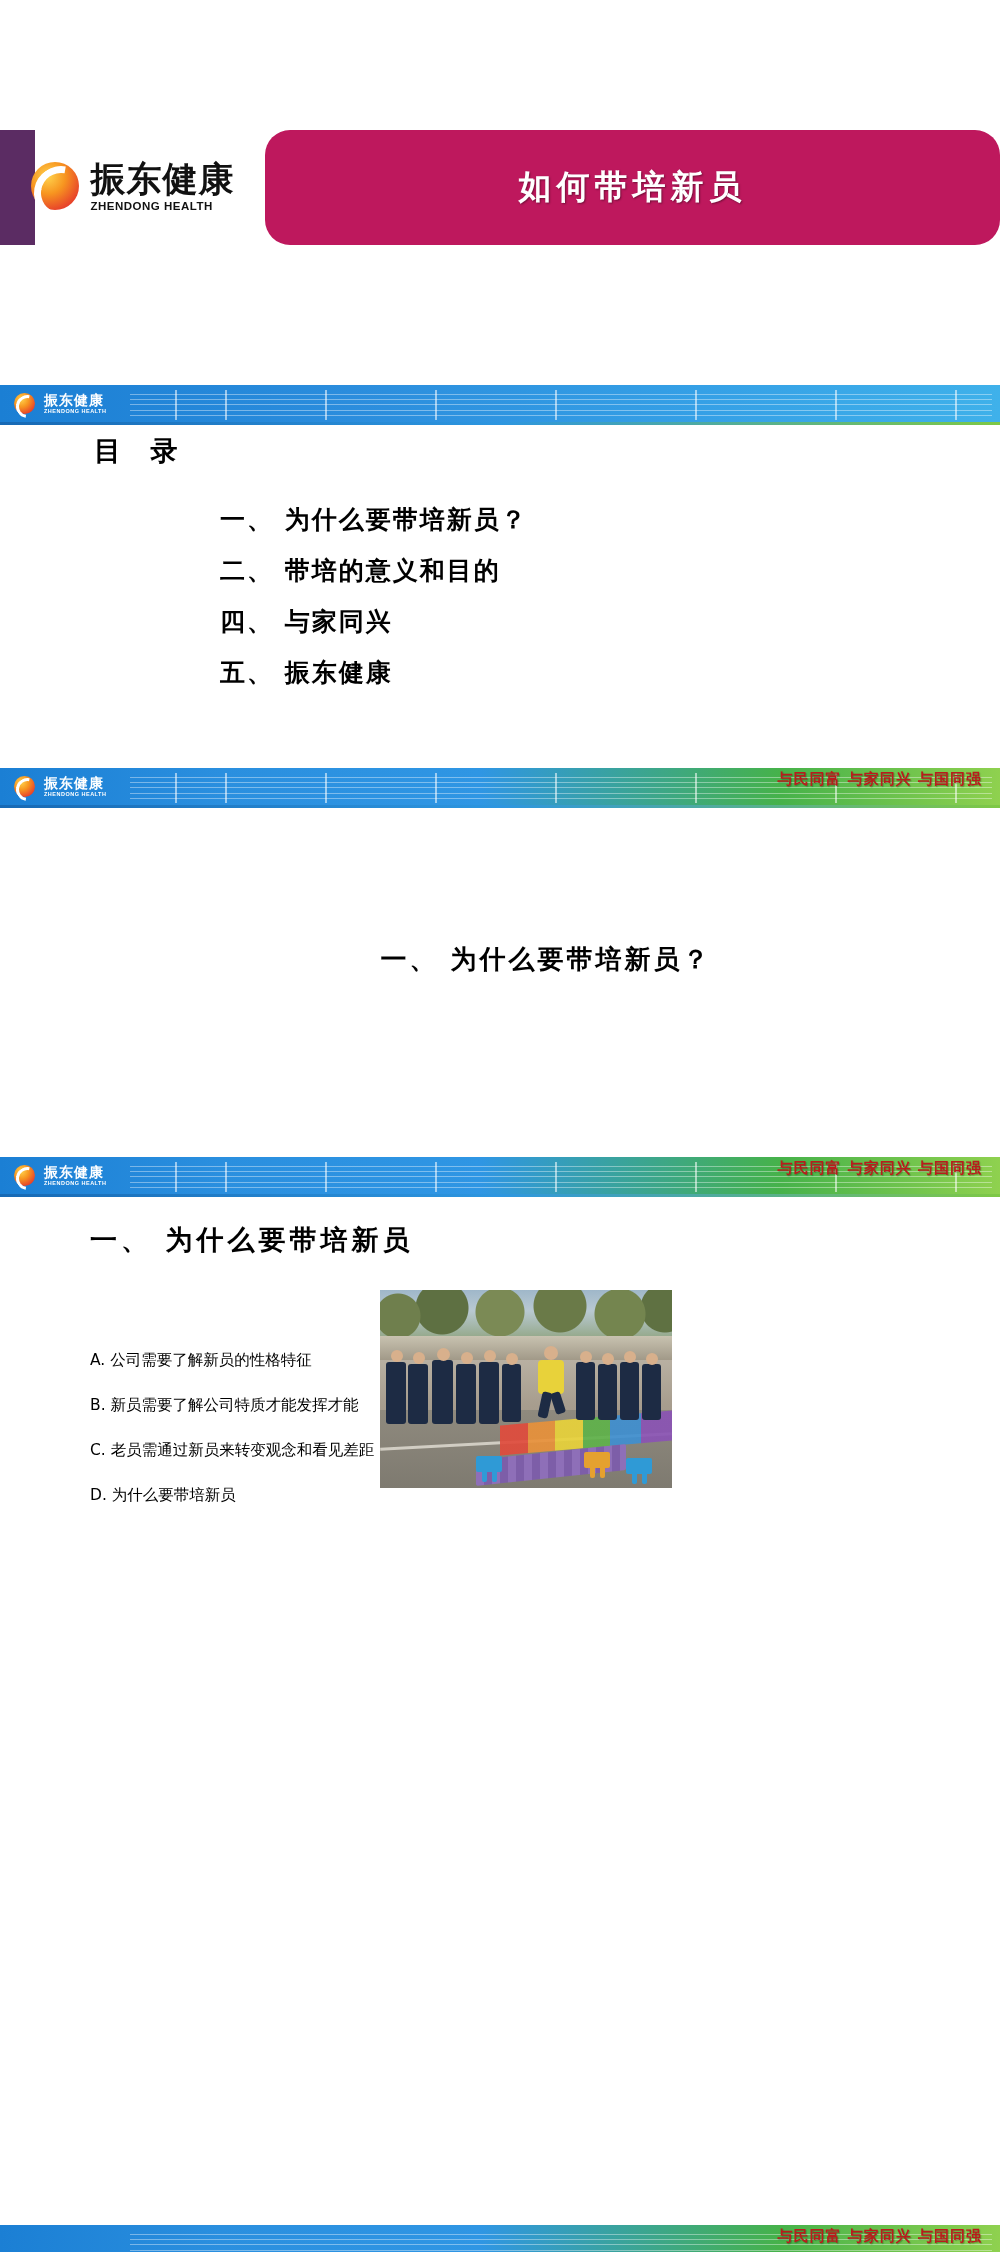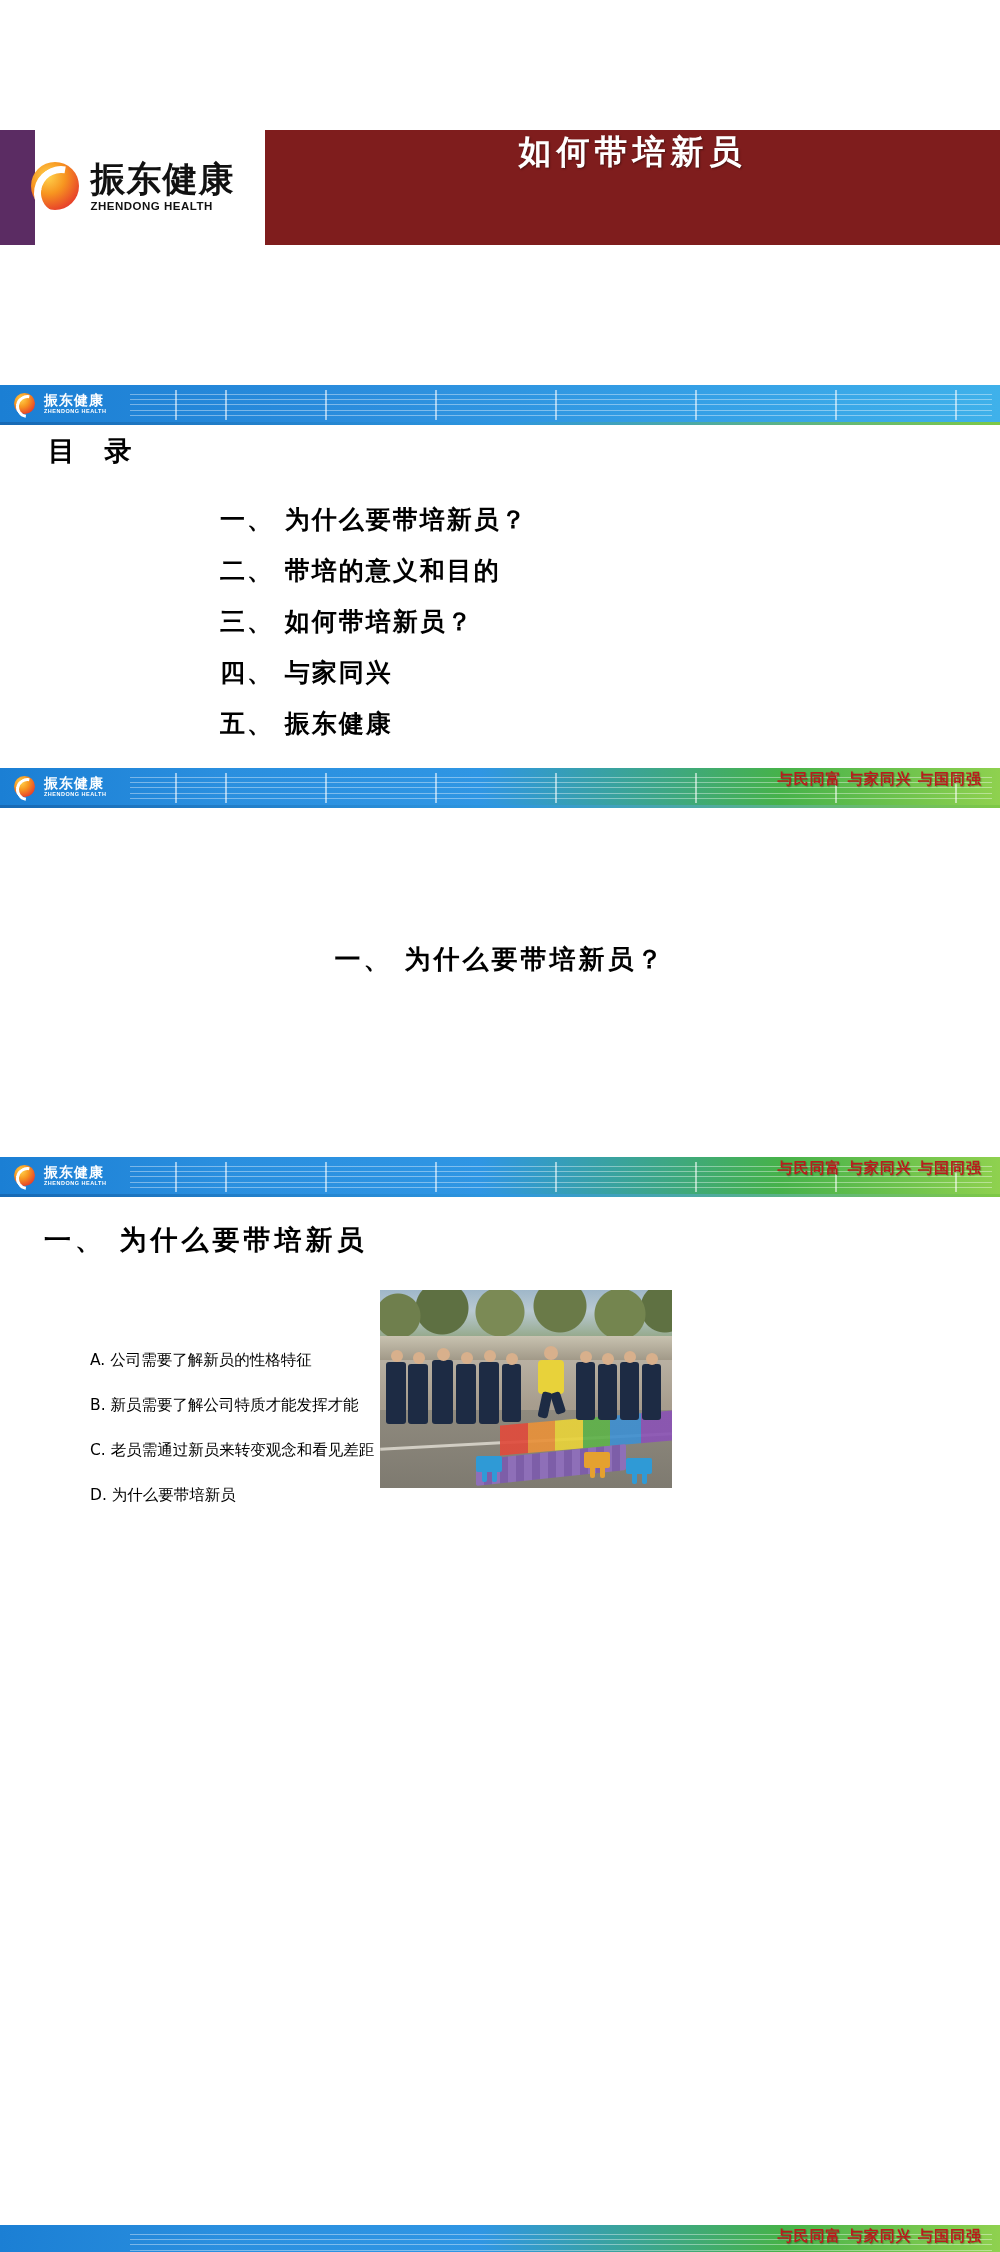--- a/index.html
+++ b/index.html
@@ -33,23 +33,25 @@
   .slide1-logo {
     width: 265px;
     background: #ffffff;
     display: flex;
     align-items: center;
     justify-content: center;
     border-right: 0;
   }
   .slide1-band {
     flex: 1;
-    background: #7f1d1d;
+    background: #be185d;
     display: flex;
+    align-items: center;
     justify-content: center;
+    border-radius: 25px;
   }
   .slide1-purple-left {
     position: absolute;
     left: 0;
     top: 0;
     width: 35px;
     height: 115px;
     background: #5b2c63;
   }
   .slide1-title {
@@ -318,21 +320,21 @@
   .person {
     position: absolute;
     border-radius: 3px;
   }
   .p-body { background: #1d2b44; }
   .p-head { background: #d8b08c; border-radius: 50%; }
   .jumper-vest { background: #e8d23a; }
   .stool { position: absolute; border-radius: 2px; }
 
   
-  .noselect { user-select: none; }
+  .noselect { user-select: none; margin-left: 46px; }
 </style>
 </head>
 <body>
 
 <div class="page">
 
   <div class="slide1">
     <div class="slide1-purple-left"></div>
     <div class="slide1-logo">
       <div class="logo logo-big">
@@ -382,21 +384,20 @@
         </div>
       </div>
     </div>
     <div class="banner-bottom-rule"></div>
   </div>
 
   <div class="s2-title noselect">目 录</div>
   <ul class="s2-list">
     <li>一、 为什么要带培新员？</li>
     <li>二、 带培的意义和目的</li>
-    <li>三、 如何带培新员？</li>
     <li>四、 与家同兴</li>
     <li>五、 振东健康</li>
   </ul>
 
   <div class="banner" style="top:768px;">
     <div class="bg"></div>
     <div class="lines">
       <i></i>
         <i></i>
         <i></i>

